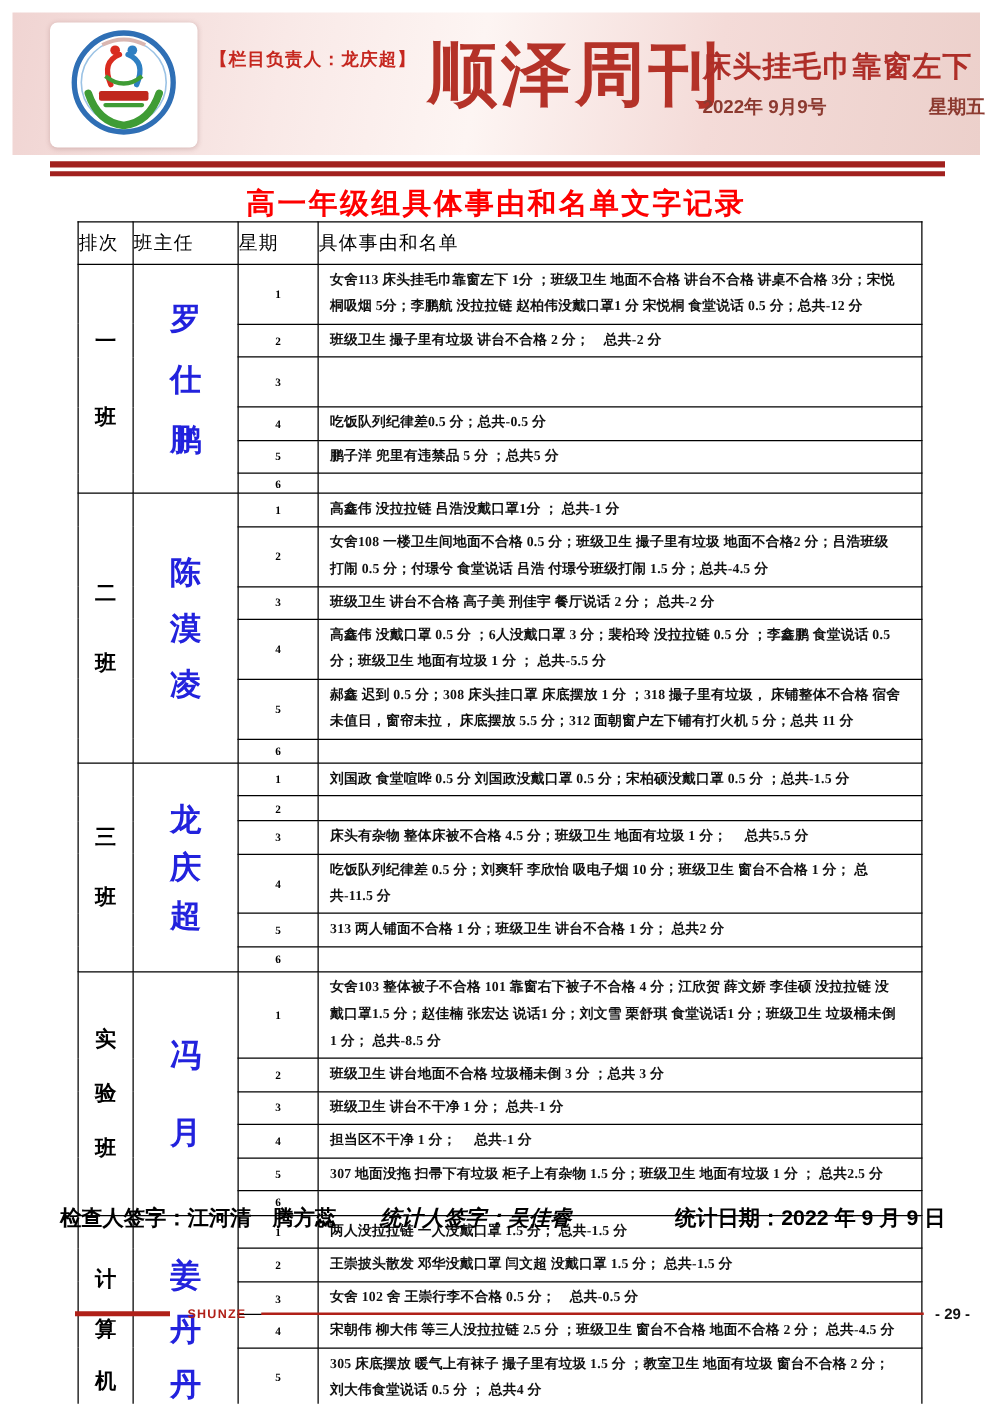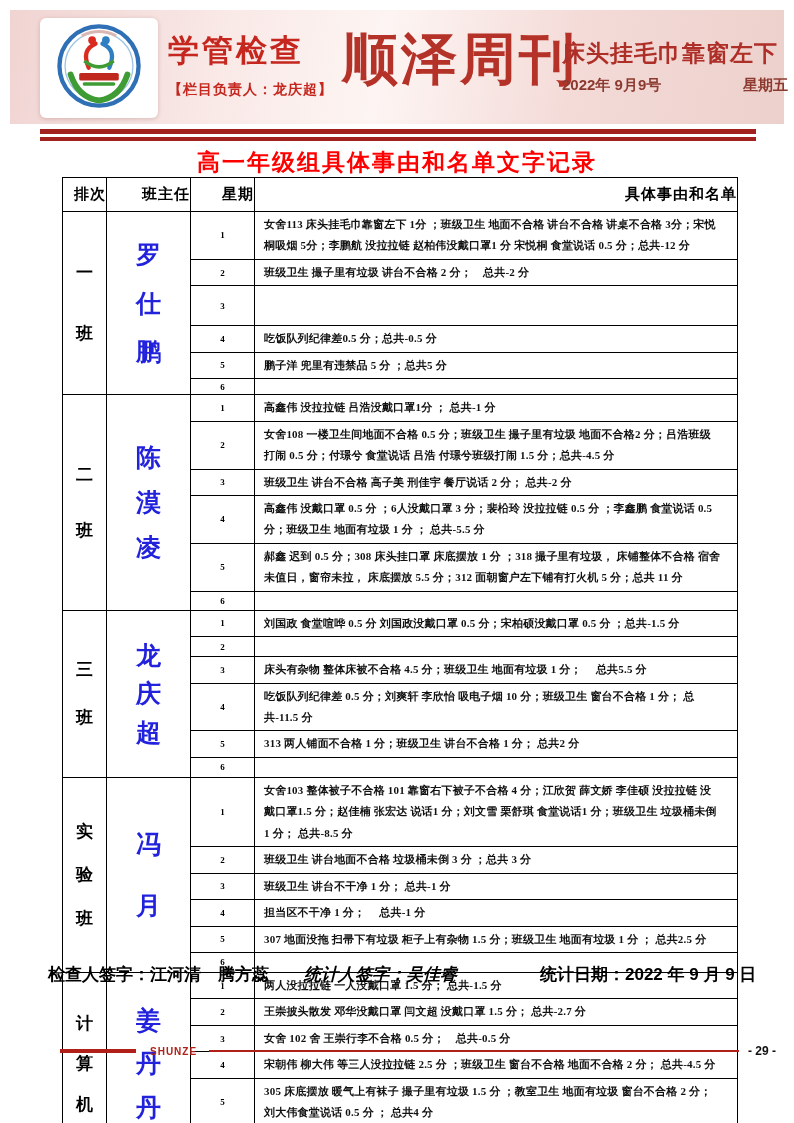--- a/index.html
+++ b/index.html
@@ -23,21 +23,21 @@
   .rules { position:absolute; left:40px; right:38px; top:129px; }
   .rule-a { height:5px; background:#a1211e; }
   .rule-b { height:4px; background:#a1211e; margin-top:3px; }
 
   .doc-title { position:absolute; top:147px; left:0; width:100%; text-align:center;
     font-size:23px; font-weight:900; color:#fe0000; letter-spacing:2px; }
 
   
   .report-table { position:absolute; left:62px; top:177px; width:675px; border-collapse:collapse; table-layout:fixed; }
   .report-table th, .report-table td { border:1.6px solid #000; }
-  .report-table thead th { height:34px; font-size:15px; font-weight:700; color:#000; text-align:right; letter-spacing:1px;margin-left:48px; }
+  .report-table thead th { height:34px; font-size:15px; font-weight:400; color:#000; text-align:left; letter-spacing:1px;margin-left:48px; }
   .col-class-h { width:44px; } .col-teacher-h { width:84px; } .col-day-h { width:64px; } .col-detail-h { width:483px; }
   .col-class, .col-teacher { vertical-align:middle; }
   .vstack { display:flex; flex-direction:column; align-items:center; justify-content:space-evenly; }
   .col-class .vstack span { font-size:17px; font-weight:900; color:#000; }
   .col-teacher .vstack span { font-size:25px; font-weight:900; color:#2222dd; }
   .col-day { text-align:center; vertical-align:middle; font-size:9px; font-weight:700; font-family:"Liberation Serif",serif; }
   .col-detail { font-size:11px; font-weight:700; padding:2px 16px 2px 9px; line-height:1.95;
     letter-spacing:.2px; vertical-align:middle; font-family:Liberation Serif, serif; color:#111; }
 
   
@@ -67,21 +67,20 @@
           <path d="M62,52 Q71,31 54,24" fill="none" stroke="#2e7fc2" stroke-width="5" stroke-linecap="round"></path>
           <circle cx="42" cy="20" r="4.5" fill="#d92b1f"></circle>
           <circle cx="58" cy="20" r="4.5" fill="#2e7fc2"></circle>
           <path d="M33,44 Q50,58 67,44" stroke="#3f9c35" stroke-width="4" fill="none"></path>
           <rect x="27" y="58" width="46" height="9" rx="2" fill="#c0281e"></rect>
           <rect x="31" y="69" width="38" height="4" rx="2" fill="#3f9c35"></rect>
         </svg>
       </span>
     </div>
     <div class="sec">
-      <div class="sec-title">学管检查</div>
       <div class="sec-sub">【栏目负责人：龙庆超】</div>
     </div>
     <div class="masthead">顺泽周刊</div>
     <div class="school">
       <div class="school-name">床头挂毛巾靠窗左下</div>
       <div class="date-line">
         <span>2022年 9月9号</span>
         <span>星期五</span>
       </div>
     </div>
@@ -272,21 +271,21 @@
             <span>姜</span>
             <span>丹</span>
             <span>丹</span>
           </div>
         </td>
         <td class="col-day">1</td>
         <td class="col-detail">两人没拉拉链 一人没戴口罩 1.5 分； 总共-1.5 分</td>
       </tr>
       <tr style="height: 23px;">
         <td class="col-day">2</td>
-        <td class="col-detail">王崇披头散发 邓华没戴口罩 闫文超 没戴口罩 1.5 分； 总共-2.7 分</td>
+        <td class="col-detail">王崇披头散发 邓华没戴口罩 闫文超 没戴口罩 1.5 分； 总共-1.5 分</td>
       </tr>
       <tr style="height: 23px;">
         <td class="col-day">3</td>
         <td class="col-detail">女舍 102 舍 王崇行李不合格 0.5 分；　总共-0.5 分</td>
       </tr>
       <tr style="height: 23px;">
         <td class="col-day">4</td>
         <td class="col-detail">宋朝伟 柳大伟 等三人没拉拉链 2.5 分 ；班级卫生 窗台不合格 地面不合格 2 分； 总共-4.5 分</td>
       </tr>
       <tr style="height: 25px;">

